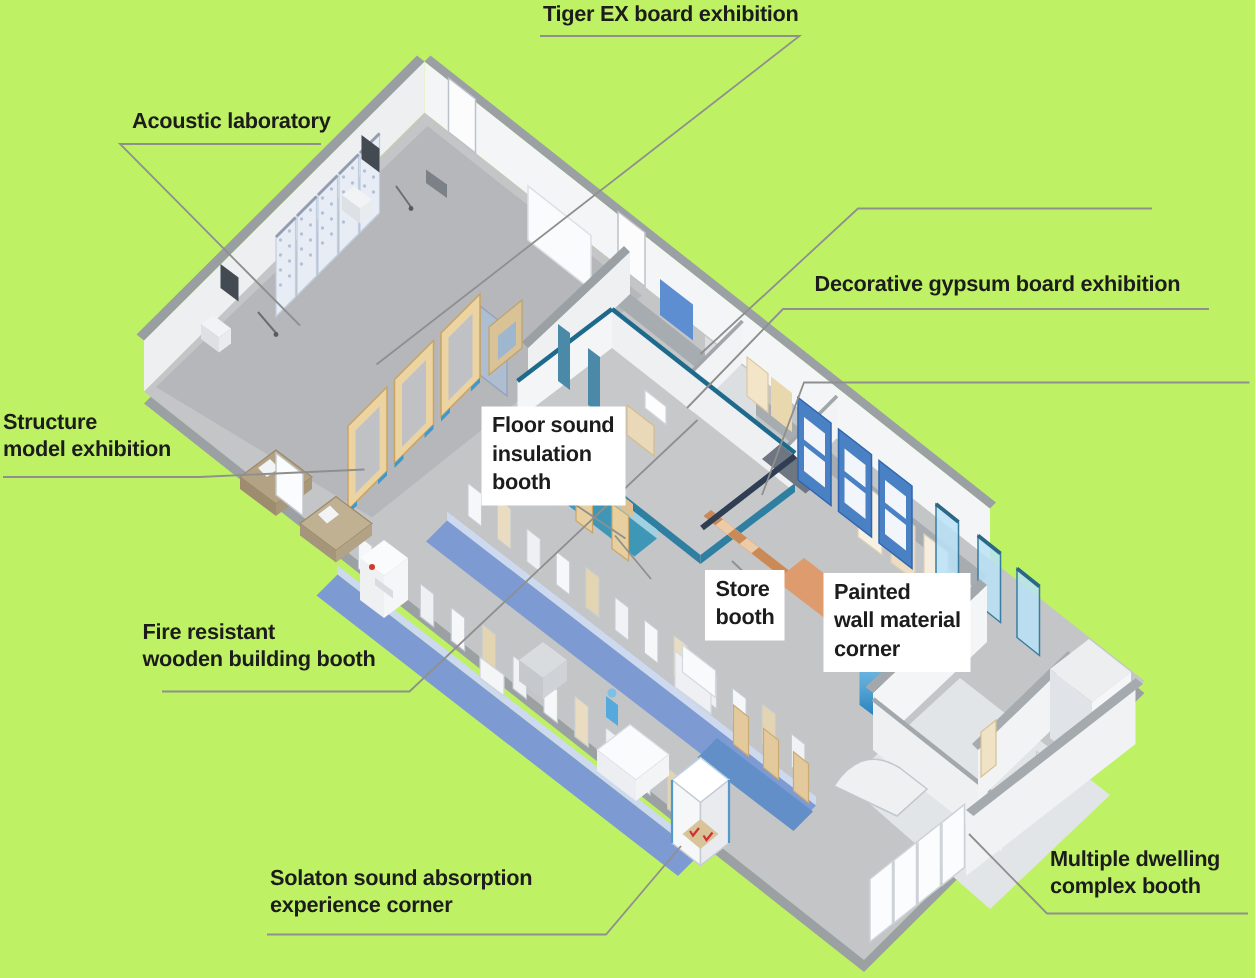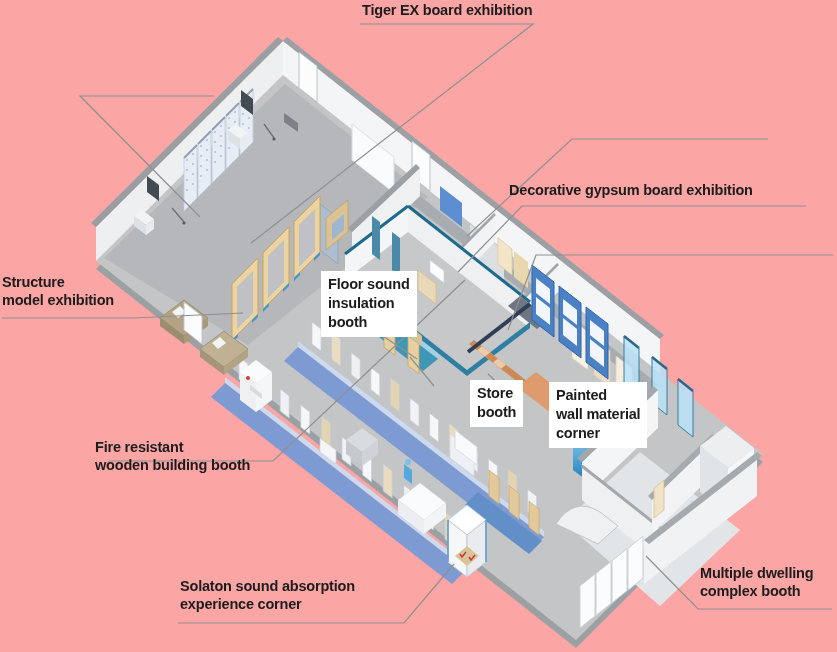--- a/index.html
+++ b/index.html
@@ -1,16 +1,16 @@
 <!DOCTYPE html>
 <html><head>
 <meta charset="utf-8">
 <style>
   html,body{margin:0;padding:0;background:#fff;}
-  .stage{position:relative;width:837px;height:652px;background:#fca5a5;overflow:hidden;
+  .stage{position:relative;width:837px;height:652px;background:#bef264;overflow:hidden;
          font-family:"Liberation Sans",sans-serif;}
   .stage svg{position:absolute;left:0;top:0;}
   .lbl{position:absolute;font-size:14.5px;font-weight:700;color:#1c1c1c;
        line-height:1.24;letter-spacing:-0.2px;white-space:pre-line;}
   .lbl.boxed{background:#ffffff;padding:4px 7px 5px 7px;line-height:1.3;margin-left:44px;}
 </style>
 </head>
 <body>
 
 <div class="stage">
@@ -321,24 +321,25 @@
     <polyline points="108,461 273,461 465,280"></polyline>
     <polyline points="178,623 404,623 454,564"></polyline>
     <polyline points="832,609 698,609 646,556"></polyline>
     <polyline points="380,334 417,359"></polyline>
     <polyline points="434,386 410,357"></polyline>
     <polyline points="508,393 488,374"></polyline>
   </g>
 </svg>
 
 <div class="lbl" style="left:362px;top:2px">Tiger EX board exhibition</div>
-<div class="lbl" style="left:509px;top:182px">Decorative gypsum board exhibition</div>
+<div class="lbl" style="left:88px;top:73px">Acoustic laboratory</div>
+<div class="lbl" style="left:543px;top:182px">Decorative gypsum board exhibition</div>
 <div class="lbl" style="left:2px;top:274px">Structure
 model exhibition</div>
-<div class="lbl" style="left:95px;top:439px">Fire resistant
+<div class="lbl" style="left:95px;top:414px">Fire resistant
 wooden building booth</div>
 <div class="lbl" style="left:180px;top:578px">Solaton sound absorption
 experience corner</div>
 <div class="lbl" style="left:700px;top:565px">Multiple dwelling
 complex booth</div>
 <div class="lbl boxed" style="left:277px;top:271px">Floor sound
 insulation
 booth</div>
 <div class="lbl boxed" style="left:426px;top:380px">Store
 booth</div>

